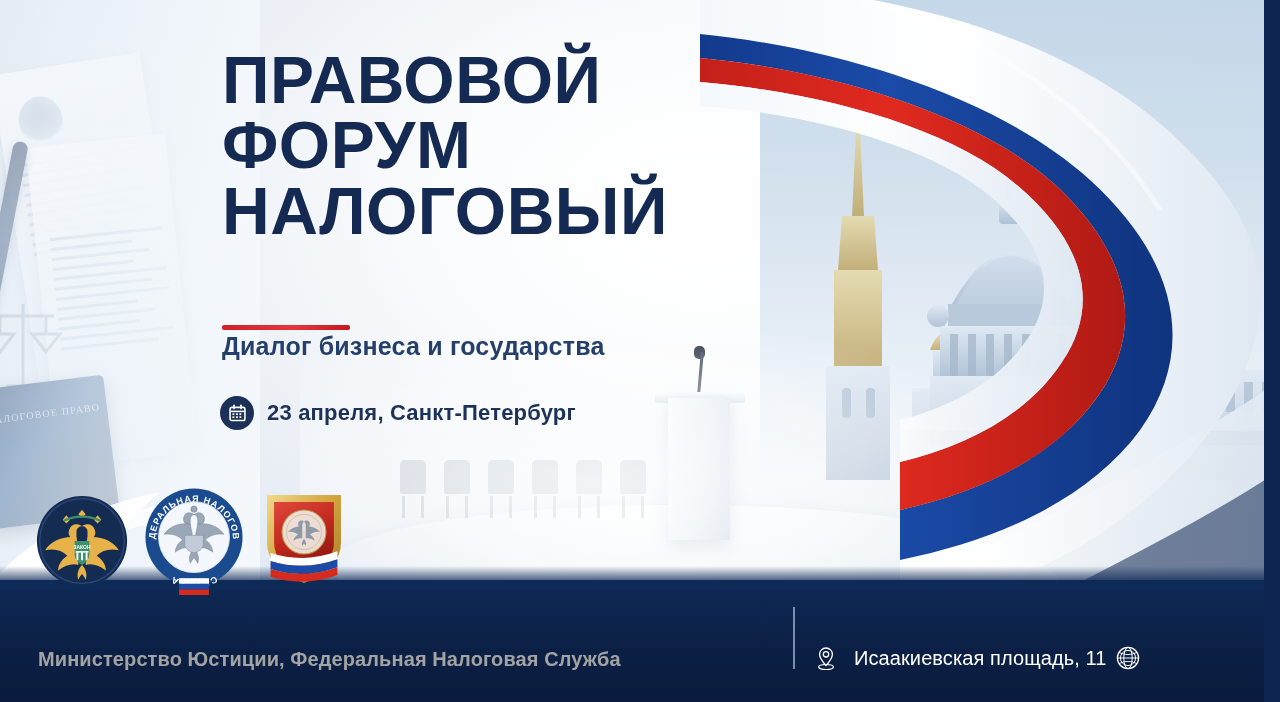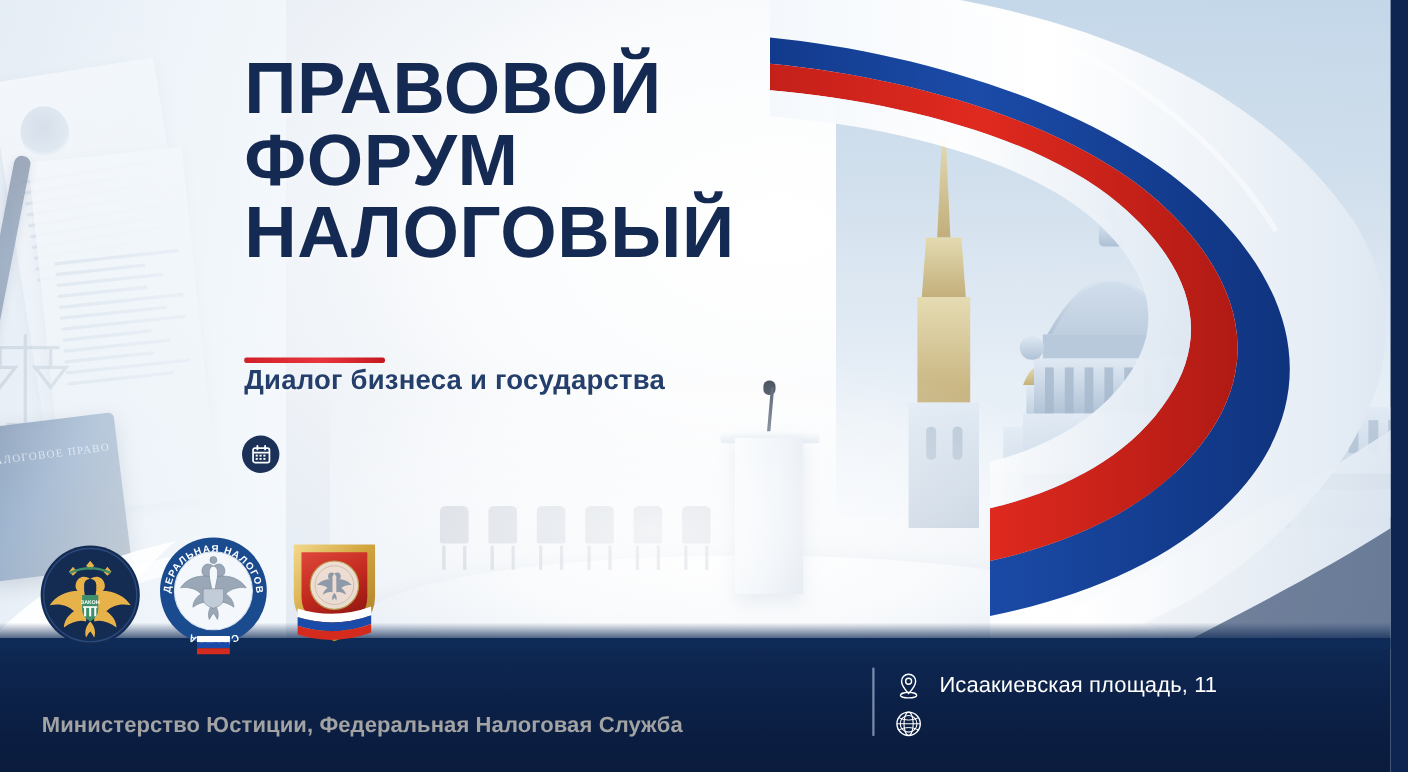--- a/index.html
+++ b/index.html
@@ -224,21 +224,21 @@
   }
   .org-text span { display:block; white-space:nowrap; }
 
   .contact-divider {
     position:absolute; left:793px; bottom:33px;
     width:2px; height:62px;
     background:rgba(190,210,235,.62);
   }
   .contacts {
     position:absolute; left:812px; bottom:30px;
-    display:flex; flex-direction:column; gap:7px;
+    display:flex; flex-direction:row; gap:7px;align-items:flex-end;
   }
   .contact-row { display:flex; align-items:center; gap:14px; }
   .contact-row .ico { width:28px; height:28px; flex:0 0 auto; }
   .contact-row .txt {
     color:#ffffff; font-size:20px; letter-spacing:.1px; white-space:nowrap;
   }
 </style>
 </head>
 <body>
 
@@ -497,20 +497,21 @@
         <g fill="#ffffff">
           <rect x="6.2" y="11.8" width="2.2" height="2"></rect>
           <rect x="10.2" y="11.8" width="2.2" height="2"></rect>
           <rect x="14.2" y="11.8" width="2.2" height="2"></rect>
           <rect x="6.2" y="15.2" width="2.2" height="2"></rect>
           <rect x="10.2" y="15.2" width="2.2" height="2"></rect>
           <rect x="14.2" y="15.2" width="2.2" height="2"></rect>
         </g>
       </svg>
     </div>
+    <div class="date-text">23 апреля, Санкт-Петербург</div>
   </div>
 
   <div class="emblems">
 
     <svg class="emblem moj" viewBox="0 0 100 100">
       <circle cx="50" cy="50" r="49" fill="#142b52"></circle>
       <circle cx="50" cy="50" r="46" fill="none" stroke="#2a4a7d" stroke-width="1.4"></circle>
 
       <g fill="#e8b24a">
         <path d="M50 16 l4 5 -4 4 -4 -4 z"></path>

